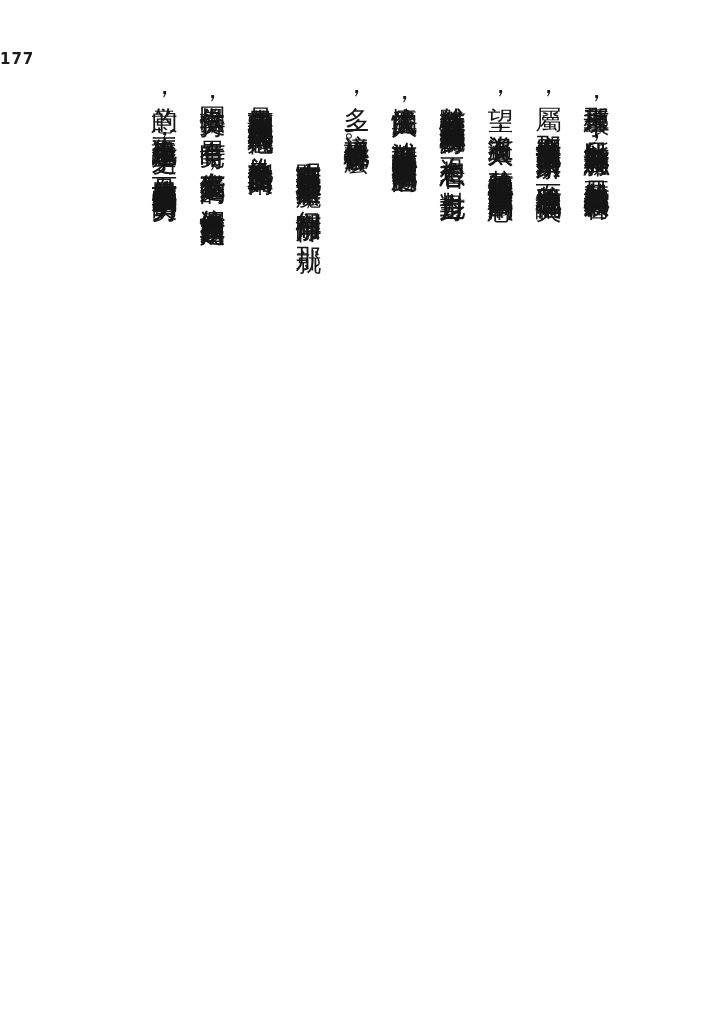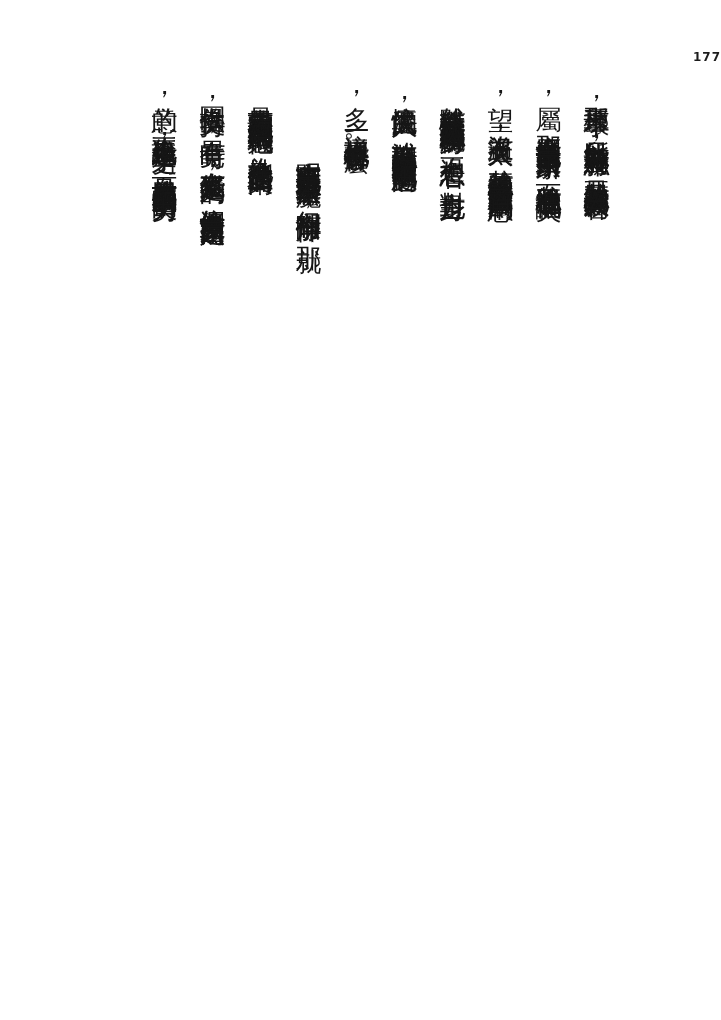--- a/index.html
+++ b/index.html
@@ -17,24 +17,24 @@
   .page {
     position: absolute;
     inset: 0;
     background: #ffffff;
   }
   .page-number {
     position: absolute;
     top: 50px;
     left: 0;
     width: 100%;
-    text-align: right;
+    text-align: left;
     font-family: "DejaVu Sans", "Liberation Sans", sans-serif;
     font-weight: 700;
-    font-size: 12px;
+    font-size: 15px;
     letter-spacing: 1px;
     color: #1c1c1c;
   }
   .text-block {
     position: absolute;
     top: 86px;
     right: 100px;
     height: 912px;
     writing-mode: vertical-rl;
     text-orientation: mixed;

